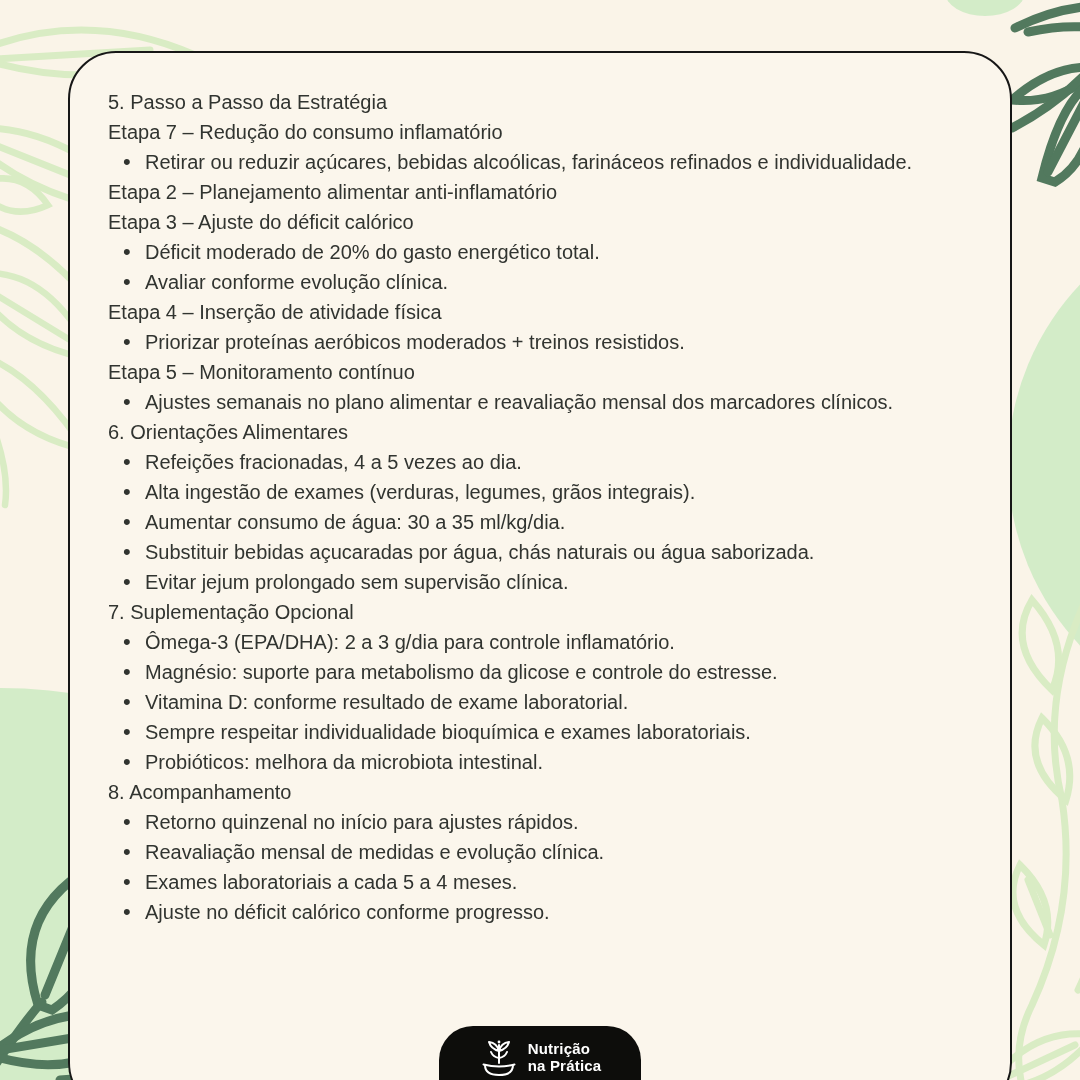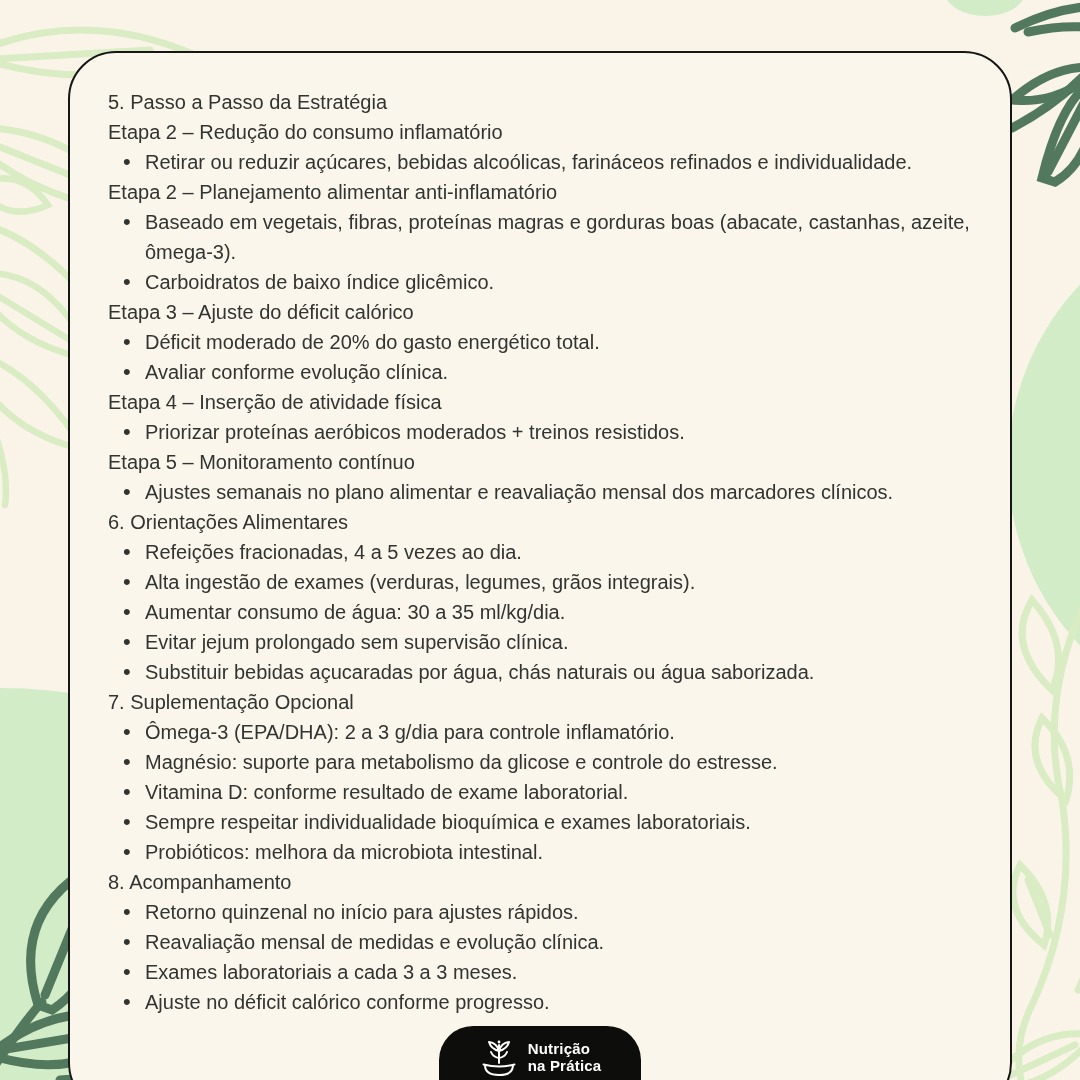--- a/index.html
+++ b/index.html
@@ -126,32 +126,28 @@
   </svg>
 
   <div class="card">
     <div class="doc">
     <div>
       <div class="section-heading">5. Passo a Passo da Estratégia</div>
 
     </div>
 
     <div>
-      <div class="section-heading">Etapa 2 – Redução do consumo inflamatório</div>
+      <div class="section-heading">Etapa 7 – Redução do consumo inflamatório</div>
       <ul class="section-list">
             <li>Retirar ou reduzir açúcares, bebidas alcoólicas, farináceos refinados e individualidade.</li>
           </ul>
     </div>
 
     <div>
       <div class="section-heading">Etapa 2 – Planejamento alimentar anti-inflamatório</div>
-      <ul class="section-list">
-            <li>Baseado em vegetais, fibras, proteínas magras e gorduras boas (abacate, castanhas, azeite, ômega-3).</li>
-            <li>Carboidratos de baixo índice glicêmico.</li>
-          </ul>
     </div>
 
     <div>
       <div class="section-heading">Etapa 3 – Ajuste do déficit calórico</div>
       <ul class="section-list">
             <li>Déficit moderado de 20% do gasto energético total.</li>
             <li>Avaliar conforme evolução clínica.</li>
           </ul>
     </div>
 
@@ -168,42 +164,42 @@
             <li>Ajustes semanais no plano alimentar e reavaliação mensal dos marcadores clínicos.</li>
           </ul>
     </div>
 
     <div>
       <div class="section-heading">6. Orientações Alimentares</div>
       <ul class="section-list">
             <li>Refeições fracionadas, 4 a 5 vezes ao dia.</li>
             <li>Alta ingestão de exames (verduras, legumes, grãos integrais).</li>
             <li>Aumentar consumo de água: 30 a 35 ml/kg/dia.</li>
+            <li>Substituir bebidas açucaradas por água, chás naturais ou água saborizada.</li>
             <li>Evitar jejum prolongado sem supervisão clínica.</li>
-            <li>Substituir bebidas açucaradas por água, chás naturais ou água saborizada.</li>
           </ul>
     </div>
 
     <div>
       <div class="section-heading">7. Suplementação Opcional</div>
       <ul class="section-list">
             <li>Ômega-3 (EPA/DHA): 2 a 3 g/dia para controle inflamatório.</li>
             <li>Magnésio: suporte para metabolismo da glicose e controle do estresse.</li>
             <li>Vitamina D: conforme resultado de exame laboratorial.</li>
             <li>Sempre respeitar individualidade bioquímica e exames laboratoriais.</li>
             <li>Probióticos: melhora da microbiota intestinal.</li>
           </ul>
     </div>
 
     <div>
       <div class="section-heading">8. Acompanhamento</div>
       <ul class="section-list">
             <li>Retorno quinzenal no início para ajustes rápidos.</li>
             <li>Reavaliação mensal de medidas e evolução clínica.</li>
-            <li>Exames laboratoriais a cada 3 a 3 meses.</li>
+            <li>Exames laboratoriais a cada 5 a 4 meses.</li>
             <li>Ajuste no déficit calórico conforme progresso.</li>
           </ul>
     </div>
   </div>
   </div>
 
   <div class="logo-pill">
     <svg width="40" height="44" viewBox="0 0 40 44" aria-hidden="true">
       <g stroke="#ffffff" stroke-width="2" fill="none" stroke-linecap="round" stroke-linejoin="round">
 

